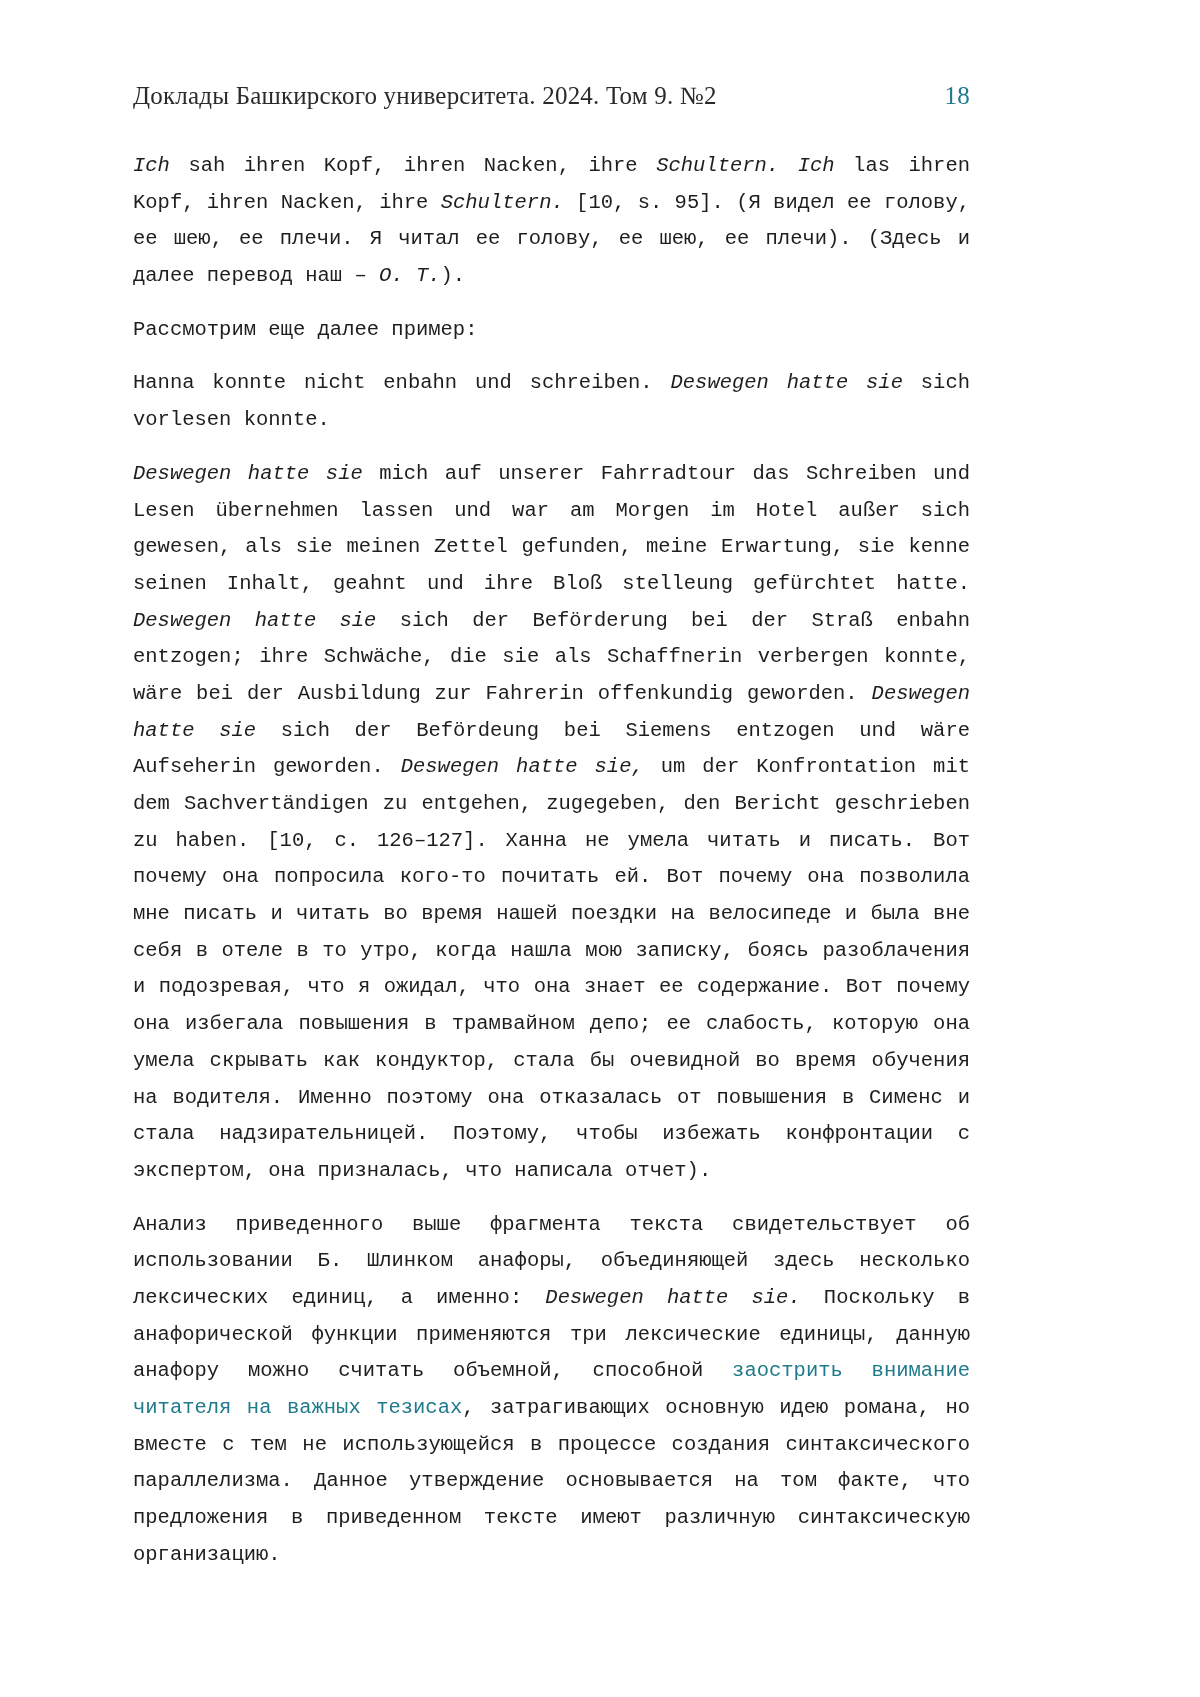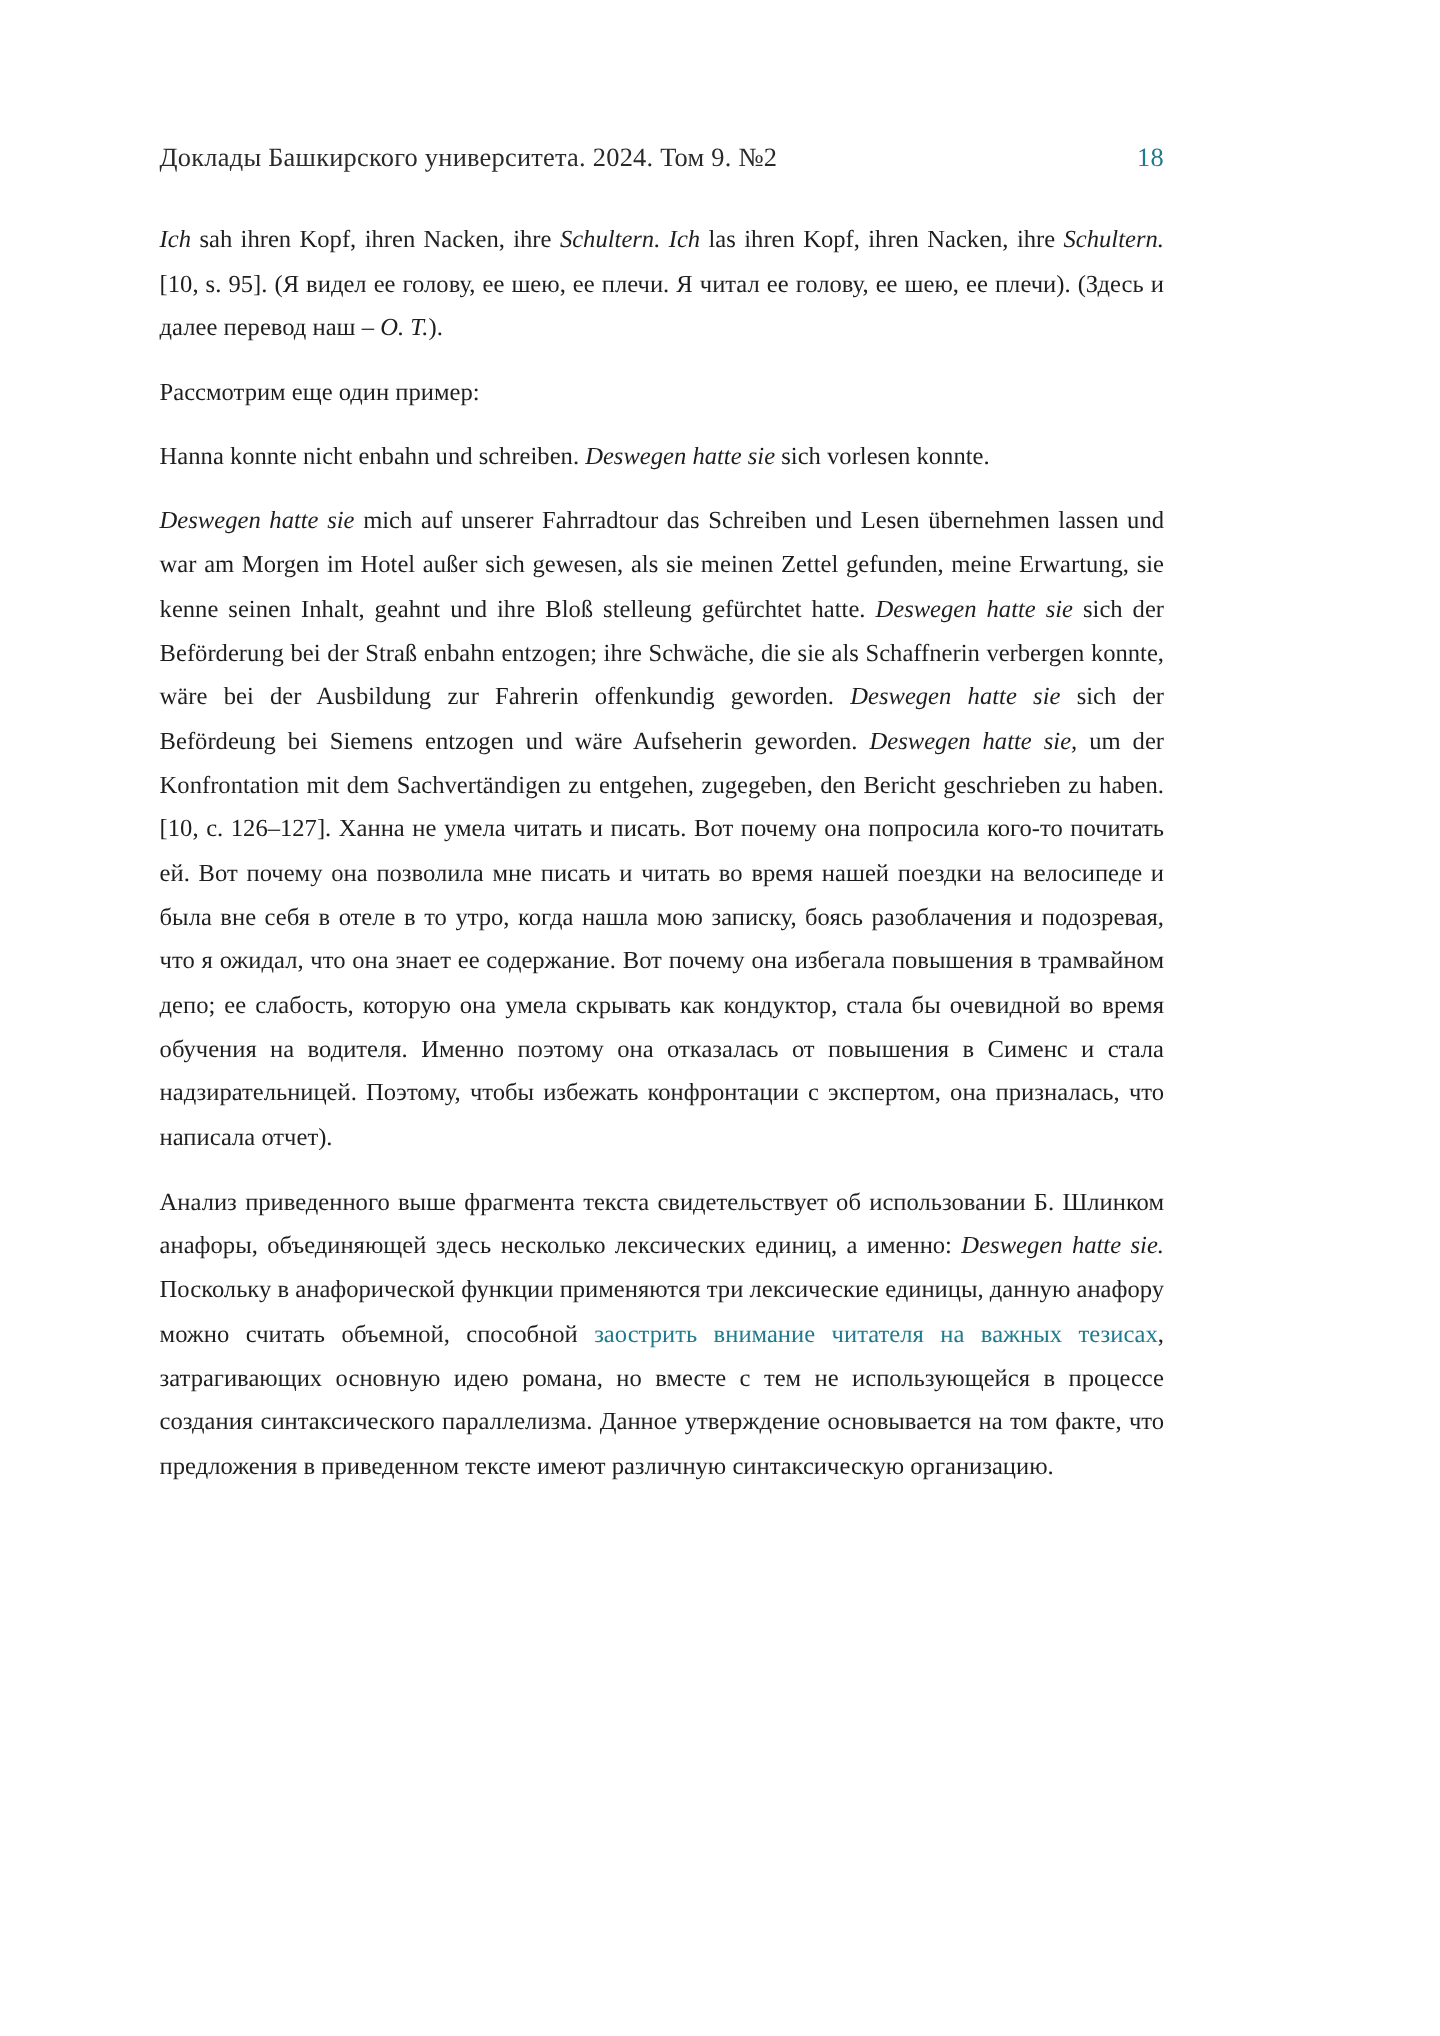--- a/index.html
+++ b/index.html
@@ -19,50 +19,50 @@
     width:1200px;
     height:1697px;
     background:var(--paper);
     padding:82px 230px 40px 133px;
     overflow:hidden;
   }
   .page-header{
     display:flex;
     justify-content:space-between;
     align-items:baseline;
-    font-size:22px;
+    font-size:25px;
     letter-spacing:0.2px;
     color:#2a2a2a;
     margin-bottom:38px;
-    margin-top:36px;
   }
   .page-number{
     color:var(--accent);
   }
   .article-body{
     font-size:20.5px;
     line-height:1.79;
     text-align:justify;
   }
   .para{
     margin:0 0 17px 0;
+    font-family:Liberation Mono, monospace;
   }
   .para:last-child{margin-bottom:0;}
   .run{white-space:pre-wrap;}
   .run.italic{font-style:italic;}
   .run.accent{color:var(--accent);}
 </style>
 </head>
 <body>
 
 <div class="page">
   <header class="page-header">
     <span class="journal-title">Доклады Башкирского университета. 2024. Том 9. №2</span>
     <span class="page-number">18</span>
   </header>
   <main class="article-body">
       <p class="para"><span class="run italic">Ich </span><span class="run regular">sah ihren Kopf, ihren Nacken, ihre </span><span class="run italic">Schultern. Ich </span><span class="run regular">las ihren Kopf, ihren Nacken, ihre </span><span class="run italic">Schultern. </span><span class="run regular">[10, s. 95]. (Я видел ее голову, ее шею, ее плечи. Я читал ее голову, ее шею, ее плечи). (Здесь и далее перевод наш – </span><span class="run italic">О. Т.</span><span class="run regular">).</span></p>
-      <p class="para"><span class="run regular">Рассмотрим еще один пример:</span></p>
+      <p class="para"><span class="run regular">Рассмотрим еще далее пример:</span></p>
       <p class="para"><span class="run regular">Hanna konnte nicht enbahn und schreiben. </span><span class="run italic">Deswegen hatte sie </span><span class="run regular">sich vorlesen konnte.</span></p>
       <p class="para"><span class="run italic">Deswegen hatte sie </span><span class="run regular">mich auf unserer Fahrradtour das Schreiben und Lesen übernehmen lassen und war am Morgen im Hotel außer sich gewesen, als sie meinen Zettel gefunden, meine Erwartung, sie kenne seinen Inhalt, geahnt und ihre Bloß stelleung gefürchtet hatte. </span><span class="run italic">Deswegen hatte sie </span><span class="run regular">sich der Beförderung bei der Straß enbahn entzogen; ihre Schwäche, die sie als Schaffnerin verbergen konnte, wäre bei der Ausbildung zur Fahrerin offenkundig geworden. </span><span class="run italic">Deswegen hatte sie </span><span class="run regular">sich der Befördeung bei Siemens entzogen und wäre Aufseherin geworden. </span><span class="run italic">Deswegen hatte sie, </span><span class="run regular">um der Konfrontation mit dem Sachvertändigen zu entgehen, zugegeben, den Bericht geschrieben zu haben. [10, с. 126–127]. Ханна не умела читать и писать. Вот почему она попросила кого-то почитать ей. Вот почему она позволила мне писать и читать во время нашей поездки на велосипеде и была вне себя в отеле в то утро, когда нашла мою записку, боясь разоблачения и подозревая, что я ожидал, что она знает ее содержание. Вот почему она избегала повышения в трамвайном депо; ее слабость, которую она умела скрывать как кондуктор, стала бы очевидной во время обучения на водителя. Именно поэтому она отказалась от повышения в Сименс и стала надзирательницей. Поэтому, чтобы избежать конфронтации с экспертом, она призналась, что написала отчет).</span></p>
       <p class="para"><span class="run regular">Анализ приведенного выше фрагмента текста свидетельствует об использовании Б. Шлинком анафоры, объединяющей здесь несколько лексических единиц, а именно: </span><span class="run italic">Deswegen hatte sie. </span><span class="run regular">Поскольку в анафорической функции применяются три лексические единицы, данную анафору можно считать объемной, способной </span><span class="run accent">заострить внимание читателя на важных тезисах</span><span class="run regular">, затрагивающих основную идею романа, но вместе с тем не использующейся в процессе создания синтаксического параллелизма. Данное утверждение основывается на том факте, что предложения в приведенном тексте имеют различную синтаксическую организацию.</span></p>
     </main>
 </div>
 
 </body></html>

